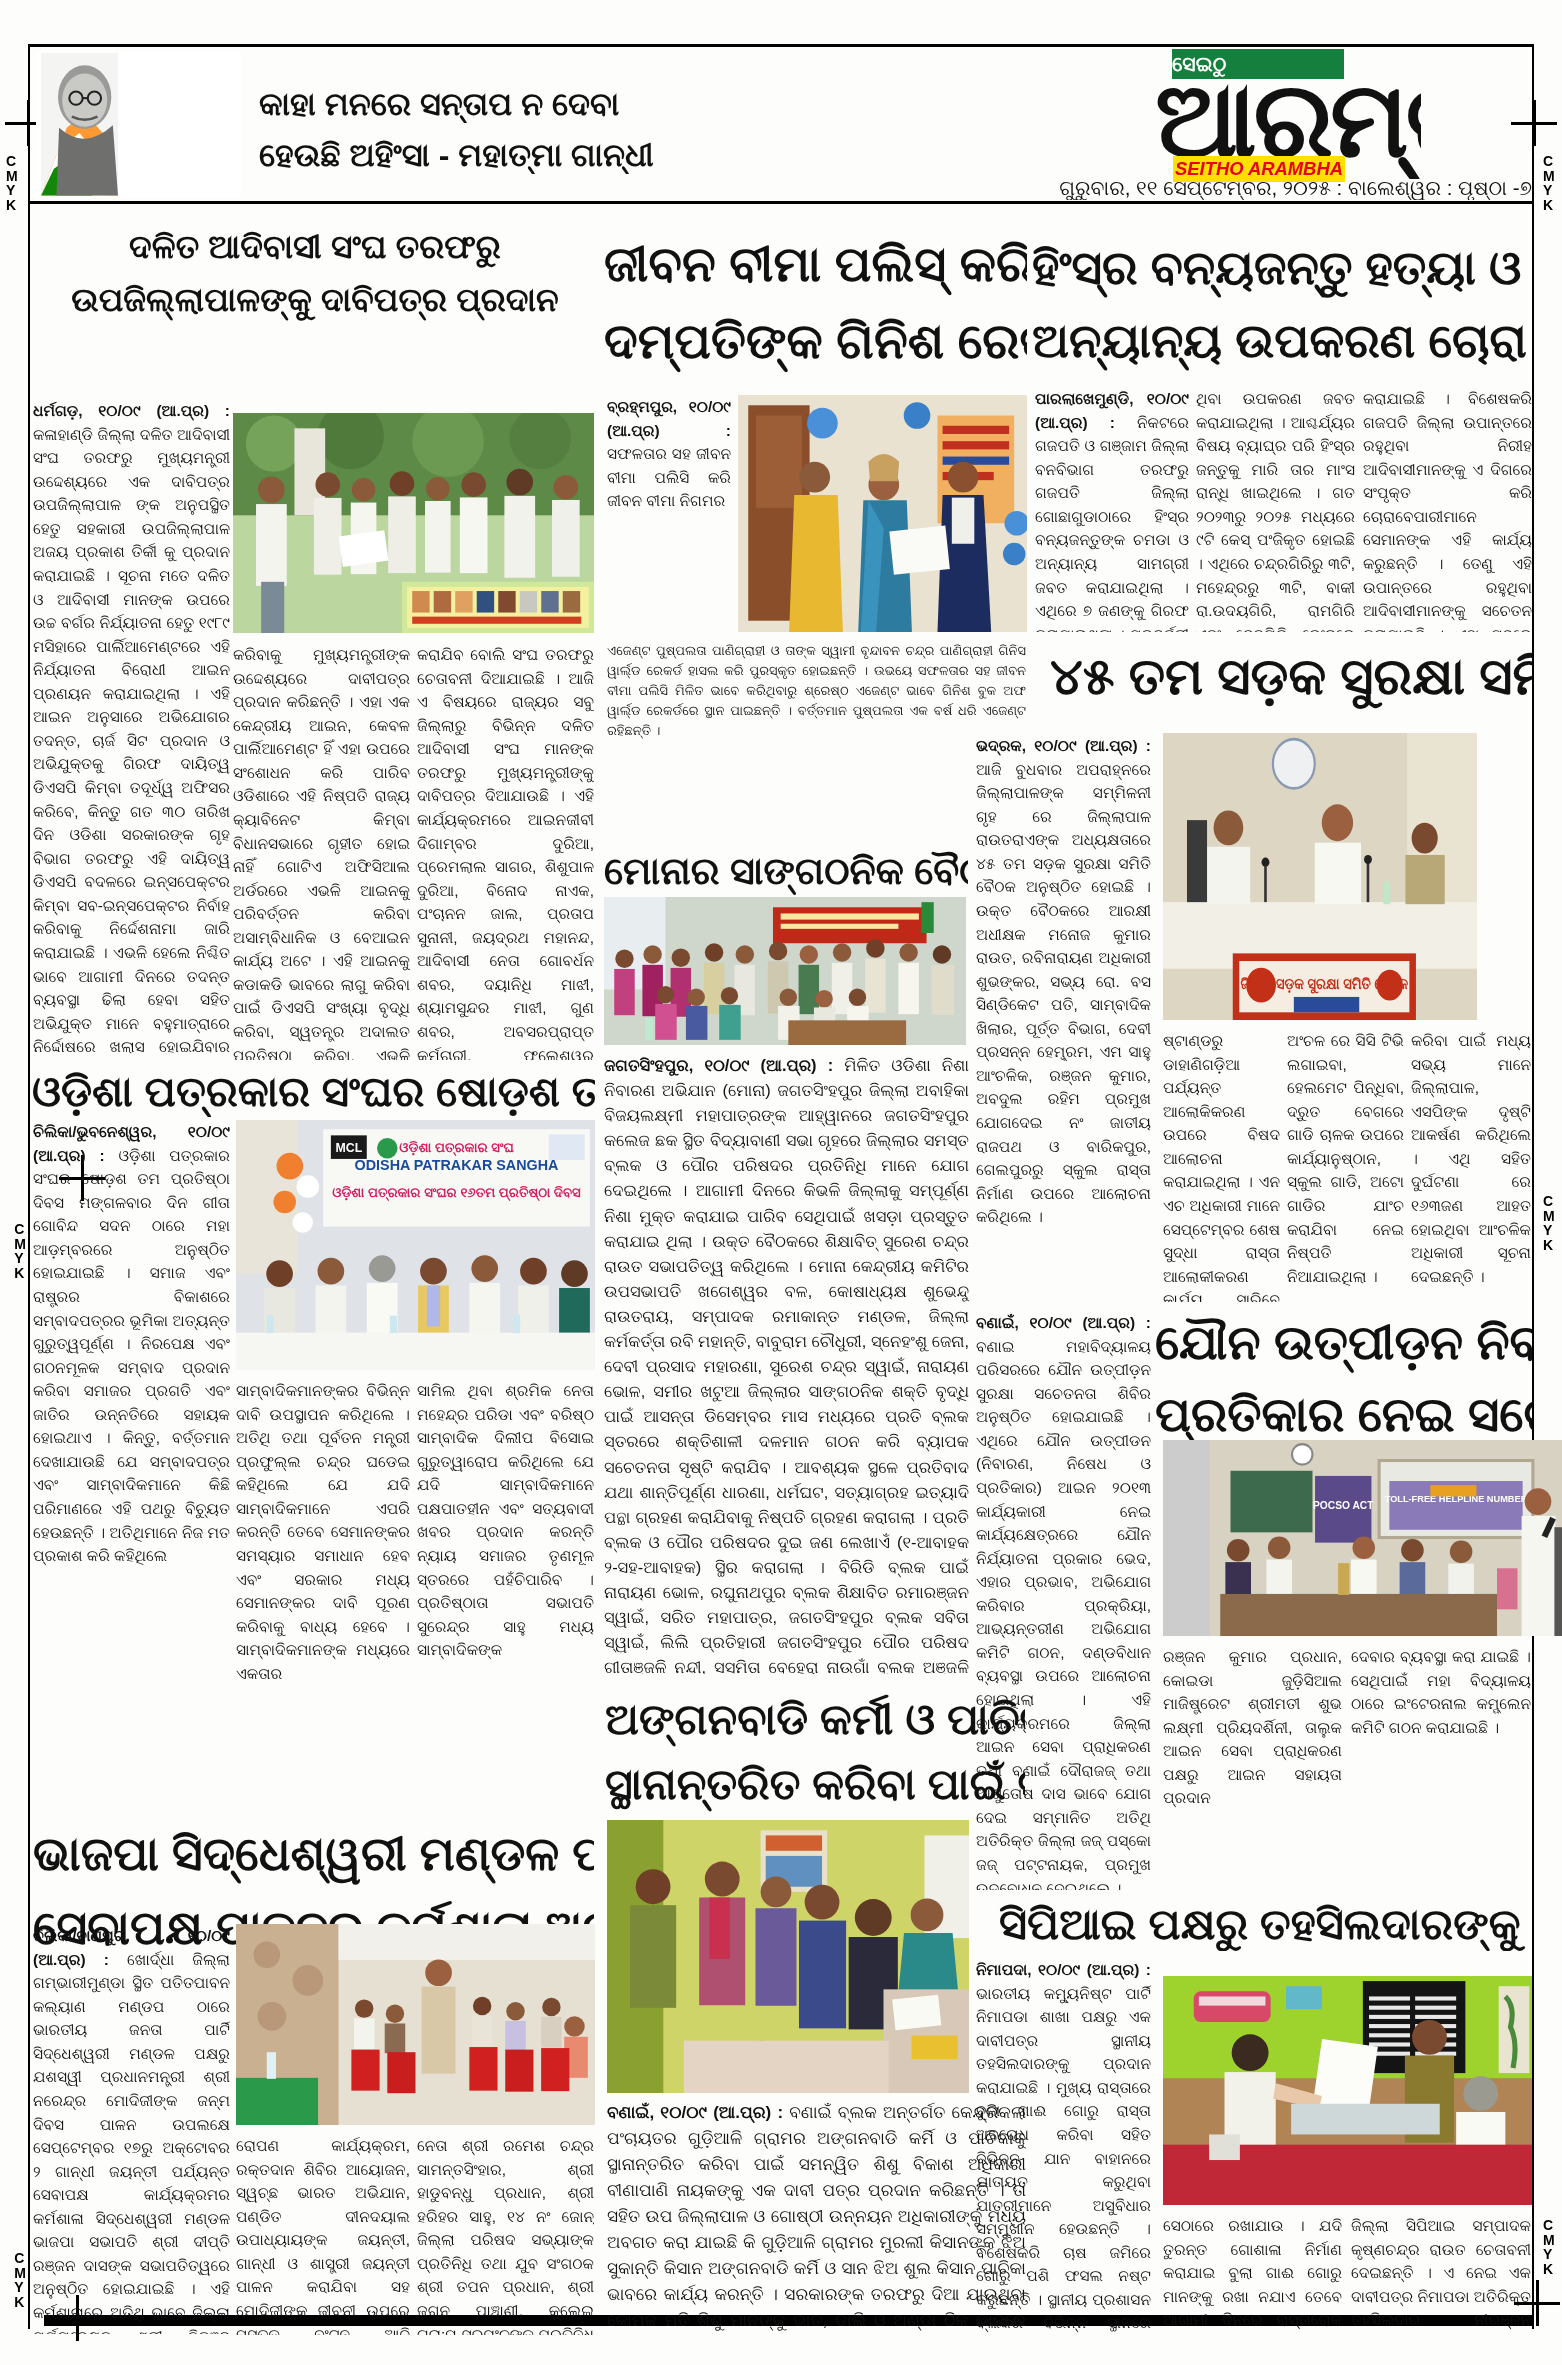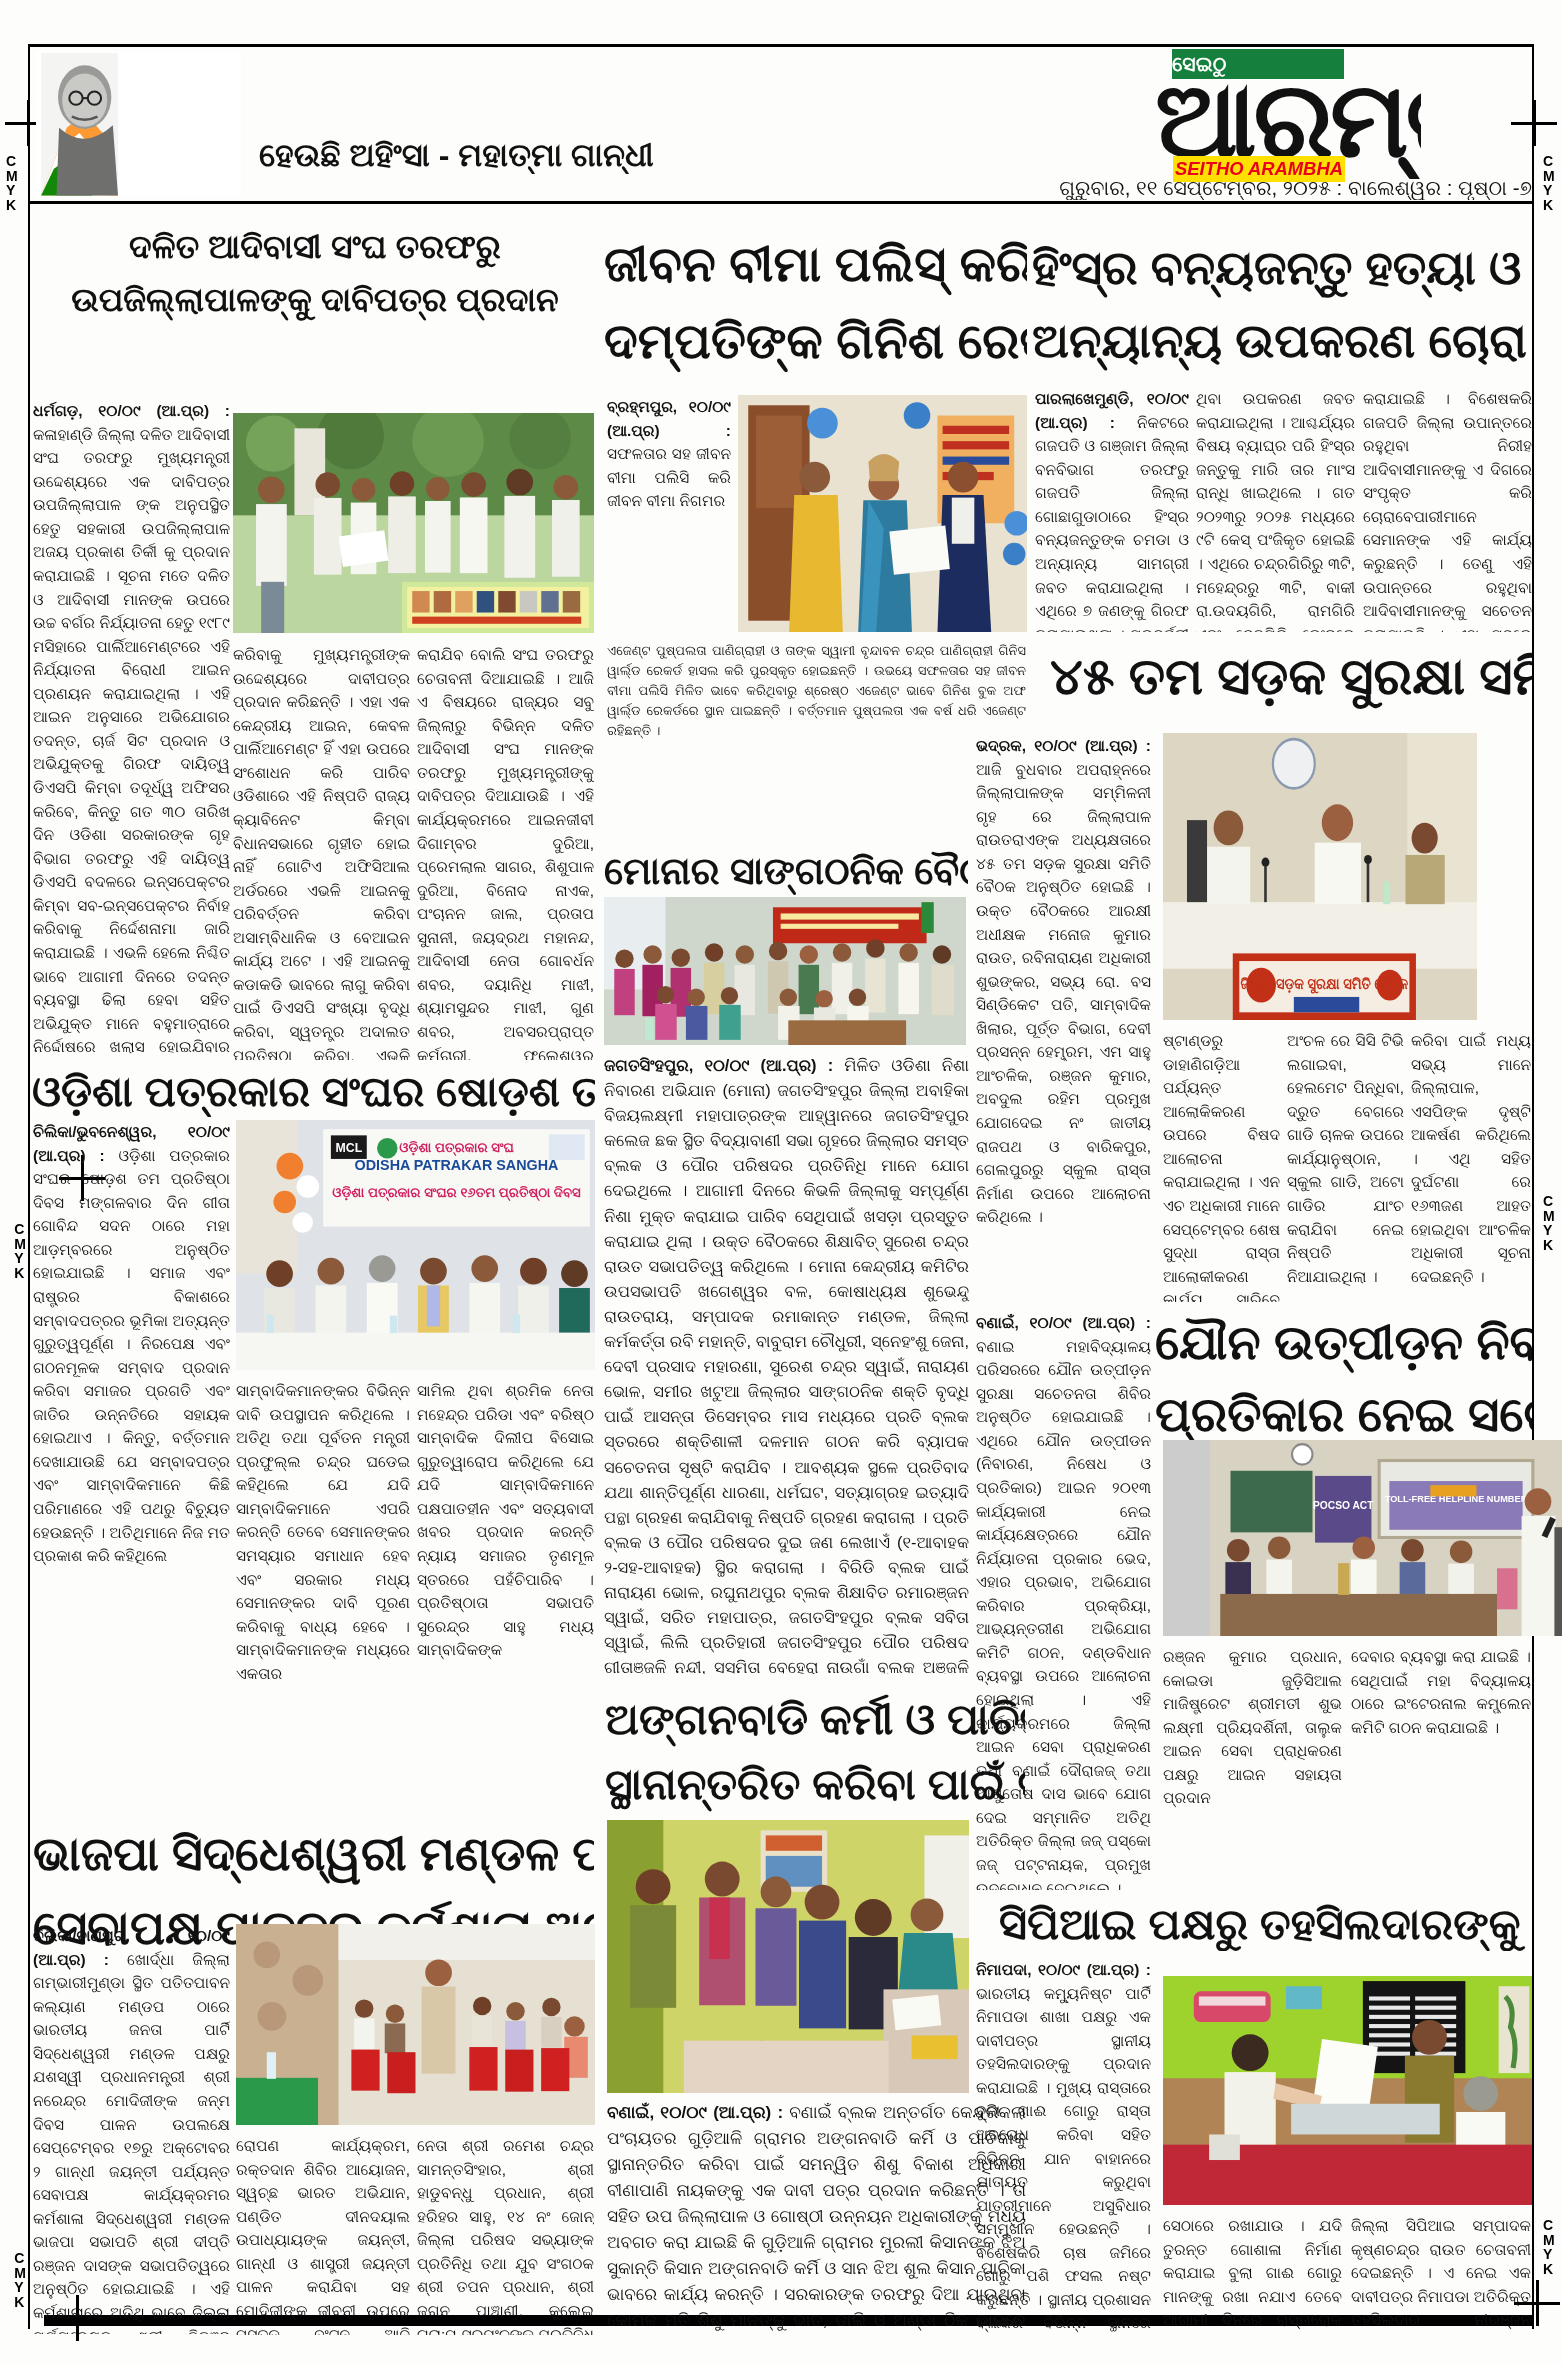--- a/index.html
+++ b/index.html
@@ -136,20 +136,21 @@
       <path d="M10,282 L35,230 L70,205 L100,245 L110,282 Z" fill="#138808"></path>
       <ellipse cx="95" cy="90" rx="52" ry="62" fill="#9a9a98"></ellipse>
       <ellipse cx="95" cy="96" rx="44" ry="52" fill="#c9c9c5"></ellipse>
       <path d="M45,150 Q95,195 150,145 L160,282 L40,282 Z" fill="#6f6f6d"></path>
       <circle cx="78" cy="92" r="13" fill="none" stroke="#222" stroke-width="4"></circle>
       <circle cx="114" cy="92" r="13" fill="none" stroke="#222" stroke-width="4"></circle>
       <line x1="91" y1="92" x2="101" y2="92" stroke="#222" stroke-width="4"></line>
       <path d="M70,128 Q95,140 120,128" stroke="#555" stroke-width="5" fill="none"></path>
     </svg>
   </div>
+  <div class="quote" id="quote1">କାହା ମନରେ ସନ୍ତାପ ନ ଦେବା</div>
   <div class="quote" id="quote2">ହେଉଛି ଅହିଂସା - ମହାତ୍ମା ଗାନ୍ଧୀ</div>
   <div id="mastTopBox">ସେଇଠୁ</div>
   <div id="mastLogo">ଆରମ୍ଭ</div>
   <div id="mastTag">SEITHO ARAMBHA</div>
   <div id="mastDate">ଗୁରୁବାର, ୧୧ ସେପ୍ଟେମ୍ବର, ୨୦୨୫ : ବାଲେଶ୍ୱର : ପୃଷ୍ଠା -୭</div>
 
   <div class="hl" id="hA">
     <div>ଦଳିତ ଆଦିବାସୀ ସଂଘ ତରଫରୁ</div>
     <div>ଉପଜିଲ୍ଲାପାଳଙ୍କୁ ଦାବିପତ୍ର ପ୍ରଦାନ</div>
   </div>

